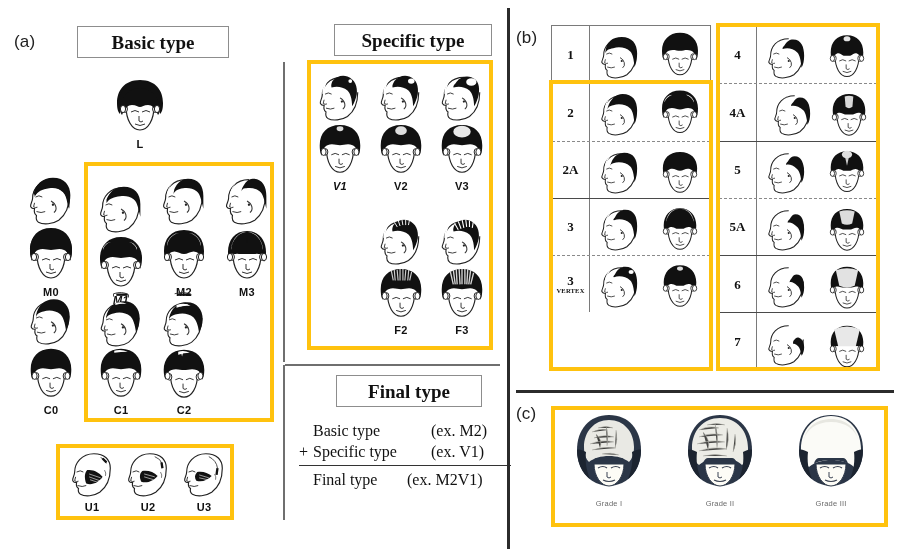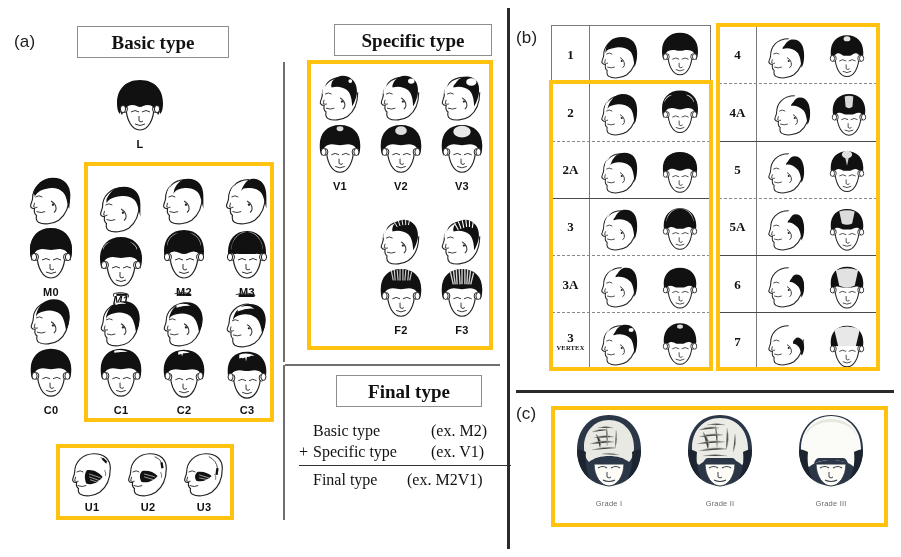--- a/index.html
+++ b/index.html
@@ -367,43 +367,20 @@
                C12,28 10,31 9,37 C8,35 7,32 7,27 Z" fill="#111"></path>
       <path d="M22,8 q6,-2 12,1 q-6,0 -12,2 z" fill="#fff"></path>
       <path d="M25,9 l1,4 l1,-4 z" fill="#fff"></path>
       <use href="#face-front" y="1"></use>
       <ellipse cx="11" cy="33" rx="2.6" ry="3.6" fill="#fff" stroke="#222" stroke-width="1"></ellipse>
       <ellipse cx="45" cy="33" rx="2.6" ry="3.6" fill="#fff" stroke="#222" stroke-width="1"></ellipse>
     </svg>
     <span class="cell-label">C2</span>
   </div>
 
-  <div class="cell" style="left:218px; top:290px; width:58px;">
-    <svg class="head" width="56" height="58" viewBox="0 0 56 62">
-      <path d="M16,5 q12,-4 21,1" fill="none" stroke="#333" stroke-width="1"></path>
-      <path d="M19,6 l17,0" stroke="#111" stroke-width="3"></path>
-      <use href="#face-side" y="3"></use>
-      <path d="M13,31 C15,22 22,15 31,15 C42,15 48,22 48,32 C48,38 46,43 44,46
-               C43,38 41,33 38,30 C33,26 26,25 20,27 C17,28 14,29 13,33 Z" fill="#111"></path>
-      <path d="M18,19 q11,-4 18,1 q-10,-1 -18,3 z" fill="#fff"></path>
-      <path d="M22,19 q8,-3 12,0 q-7,0 -12,3 z" fill="#fff"></path>
-    </svg>
-    <svg class="head" width="56" height="58" viewBox="0 0 56 60" style="margin-top:-4px">
-      <path d="M8,28 C8,16 15,8 28,8 C41,8 48,16 48,28 C48,33 47,36 46,38
-               C45,32 43,29 40,28 C35,26 32,28 28,28 C24,28 21,26 16,28
-               C13,29 11,32 10,38 C9,36 8,33 8,28 Z" fill="#111"></path>
-      <path d="M20,11 q8,-3 16,1 q-8,0 -16,3 z" fill="#fff"></path>
-      <path d="M23,12 q5,-1 9,1 q-5,0 -9,2 z" fill="#fff"></path>
-      <path d="M26,13 l1,5 l1,-5 z" fill="#fff"></path>
-      <use href="#face-front" y="2"></use>
-      <ellipse cx="11" cy="34" rx="2.6" ry="3.6" fill="#fff" stroke="#222" stroke-width="1"></ellipse>
-      <ellipse cx="45" cy="34" rx="2.6" ry="3.6" fill="#fff" stroke="#222" stroke-width="1"></ellipse>
-    </svg>
-    <span class="cell-label">C3</span>
-  </div>
 
   <div class="hl-box" style="left:56px; top:444px; width:178px; height:76px;"></div>
 
   <div class="cell" style="left:64px; top:447px; width:56px;">
     <svg class="head" width="54" height="52" viewBox="0 0 54 54">
       <path d="M29,7 C16,7 9,17 9,26 C9,30 6,33 7,35 C8,37 11,37 11,37
                C11,37 10,41 13,43 C13,43 12,47 15,49 C20,52 29,51 35,47
                C43,41 46,32 46,22 C46,13 40,7 29,7 Z" fill="#fff" stroke="#222" stroke-width="1.2"></path>
       <path d="M11,26 q4,-2.5 7,0" fill="none" stroke="#333" stroke-width="1"></path>
       <path d="M10,31 l-1,4 q2,1.5 4,0.5" fill="none" stroke="#333" stroke-width="1"></path>
@@ -453,21 +430,21 @@
   </div>
 
   <div class="divider-v" style="left:283px; top:62px; width:2px; height:300px;"></div>
   <div class="divider-v" style="left:283px; top:365px; width:2px; height:155px;"></div>
   <div class="divider-h" style="left:285px; top:364px; width:215px;"></div>
 
   <div class="section-title-box" style="left:334px; top:24px; width:156px; height:30px;">Specific type</div>
 
   <div class="hl-box" style="left:307px; top:60px; width:186px; height:290px;"></div>
 
-  <div class="cell" style="left:311px; top:68px; width:58px;">
+  <div class="cell" style="left:311px; top:68px; width:58px;font-style:italic;">
     <svg class="head" width="56" height="56" viewBox="0 0 56 60">
       <use href="#face-side" y="-2"></use>
       <path d="M20,14 C24,9 30,7 36,9 C44,12 47,20 46,28 C45,33 43,38 41,41
                C41,33 39,27 36,24 C31,20 24,19 19,21 C18,19 19,16 20,14 Z" fill="#111"></path>
       <path d="M11,26 C12,17 15,12 19,9 C13,12 9,19 9,28 Z" fill="#fff"></path>
       <circle cx="39" cy="14" r="2" fill="#fff"></circle>
     </svg>
     <svg class="head" width="56" height="56" viewBox="0 0 56 58" style="margin-top:-2px">
       <path d="M7,24 C7,11 15,3 28,3 C41,3 49,11 49,24 C49,30 48,33 47,35
                C46,29 44,25 41,24 C36,22 32,24 28,24 C24,24 20,22 15,24
@@ -674,41 +651,20 @@
                C14,29 12,31 11,36 C10,34 9,31 9,26 Z" fill="#111"></path>
           <path d="M12,20 C14,12 19,7 26,7 C18,8 13,15 12,22 Z" fill="#fff"></path>
           <path d="M44,20 C42,12 37,7 30,7 C38,8 43,15 44,22 Z" fill="#fff"></path>
           <use href="#face-front" y="0"></use>
           <ellipse cx="11" cy="33" rx="2.5" ry="3.4" fill="#fff" stroke="#222" stroke-width="1"></ellipse>
           <ellipse cx="45" cy="33" rx="2.5" ry="3.4" fill="#fff" stroke="#222" stroke-width="1"></ellipse>
         </svg>
       </div>
     </div>
 
-    <div class="grid-row sep-dashed" style="height:57.3px;">
-      <div class="rowlabel">
-        <span>3A</span>
-      </div>
-      <div class="pics">
-        <svg width="48" height="50" viewBox="0 0 56 56">
-          <use href="#face-side" y="-3"></use>
-          <path d="M25,16 C28,11 31,9 35,9 C45,9 48,18 48,28 C48,34 47,39 45,43
-               C44,34 43,28 40,25 C35,20 28,19 23,20 C22,19 24,17 25,16 Z" fill="#111"></path>
-          <path d="M11,28 C12,19 17,12 23,8 C14,13 10,21 10,30 Z" fill="#fff"></path>
-        </svg>
-        <svg width="48" height="50" viewBox="0 0 56 56">
-          <path d="M9,27 C9,17 16,9 28,9 C40,9 47,17 47,27 C47,32 46,34 45,36
-               C44,32 42,30 39,30 C34,30 31,35 28,35 C25,35 22,30 17,30
-               C14,30 12,32 11,36 C10,34 9,32 9,27 Z" fill="#111"></path>
-          <use href="#face-front" y="2"></use>
-          <ellipse cx="11" cy="35" rx="2.5" ry="3.4" fill="#fff" stroke="#222" stroke-width="1"></ellipse>
-          <ellipse cx="45" cy="35" rx="2.5" ry="3.4" fill="#fff" stroke="#222" stroke-width="1"></ellipse>
-        </svg>
-      </div>
-    </div>
 
     <div class="grid-row sep-dashed" style="height:57.3px;">
       <div class="rowlabel">
         <span>3</span>
         <span class="sub">VERTEX</span>
       </div>
       <div class="pics">
         <svg width="48" height="50" viewBox="0 0 56 56">
           <use href="#face-side" y="-3"></use>
           <path d="M22,17 C25,11 29,8 34,8 C45,8 48,17 48,27 C48,33 47,38 45,42

